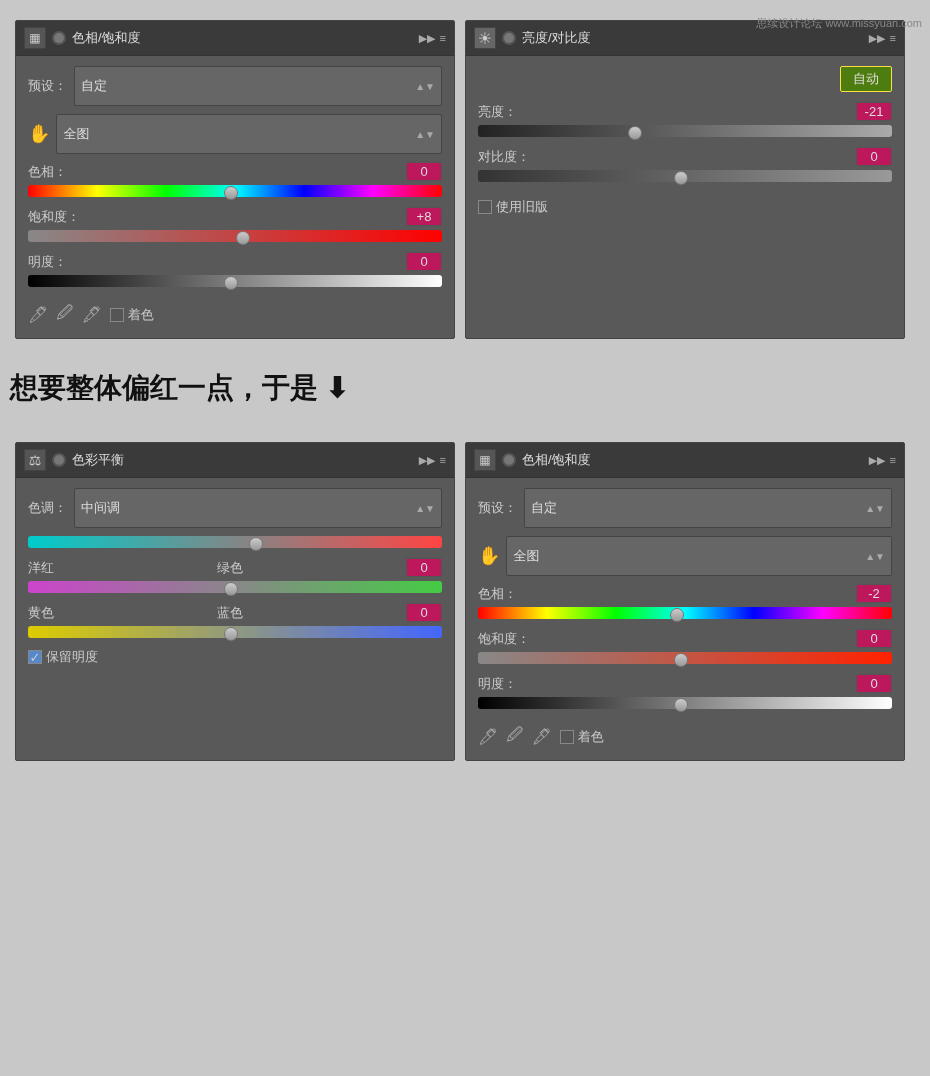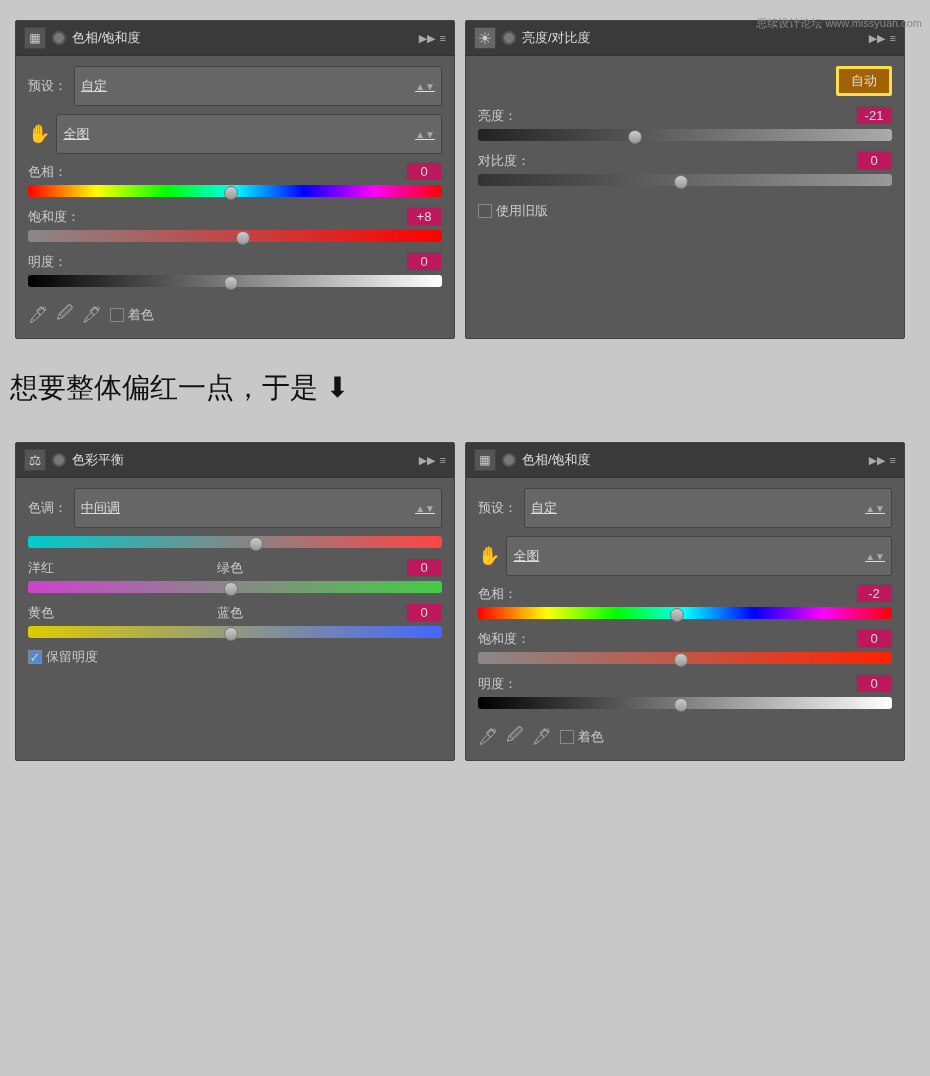--- a/index.html
+++ b/index.html
@@ -95,21 +95,20 @@
       background: #666;
       border: 1px solid #444;
       color: #ddd;
       padding: 19px 6px;
       font-size: 13px;
       height: 40px;
       display: flex;
       align-items: center;
       justify-content: space-between;
       border-radius: 2px;
-      text-decoration: underline;
     }
     .select-arrow {
       color: #aaa;
       font-size: 10px;
     }
     .slider-row {
       margin-bottom: 10px;
     }
     .slider-label-row {
       display: flex;
@@ -186,21 +185,21 @@
       align-items: center;
       justify-content: center;
     }
     .checkbox-checked {
       background: #5588cc;
     }
     .mid-text {
       font-size: 28px;
       color: #111;
       padding: 20px 10px 15px 10px;
-      font-weight: normal;
+      font-weight: bold;
     }
     .arrow-down {
       font-size: 28px;
       display: inline-block;
     }
     
     .cb-cyan-red {
       background: linear-gradient(to right, #00cccc, #ff4444);
     }
     .cb-magenta-green {
@@ -211,22 +210,22 @@
     }
     
     .hue-track-shifted {
       background: linear-gradient(to right, 
         #ff0000, #ffff00, #00ff00, #00ffff, #0000ff, #ff00ff, #ff0000);
     }
     .sat-track-red {
       background: linear-gradient(to right, #888, #ff2200);
     }
     .auto-btn {
-      background: #a16207;
-      border: 3px solid #fde047;
+      background: #4d7c0f;
+      border: 1px solid #fde047;
       color: #ddd;
       padding: 3px 12px;
       font-size: 13px;
       cursor: pointer;
       border-radius: 2px;
     }
     .brightness-panel-body {
       padding: 10px 12px;
     }
     .hand-icon {

